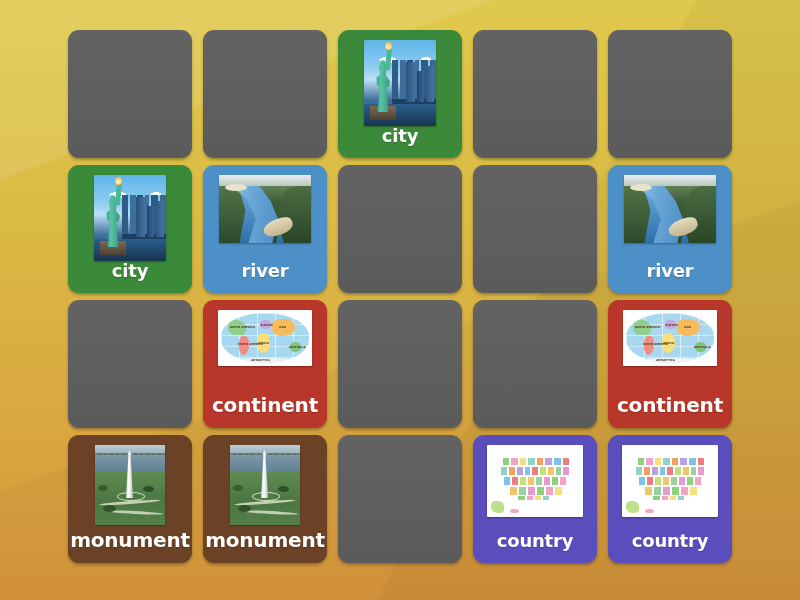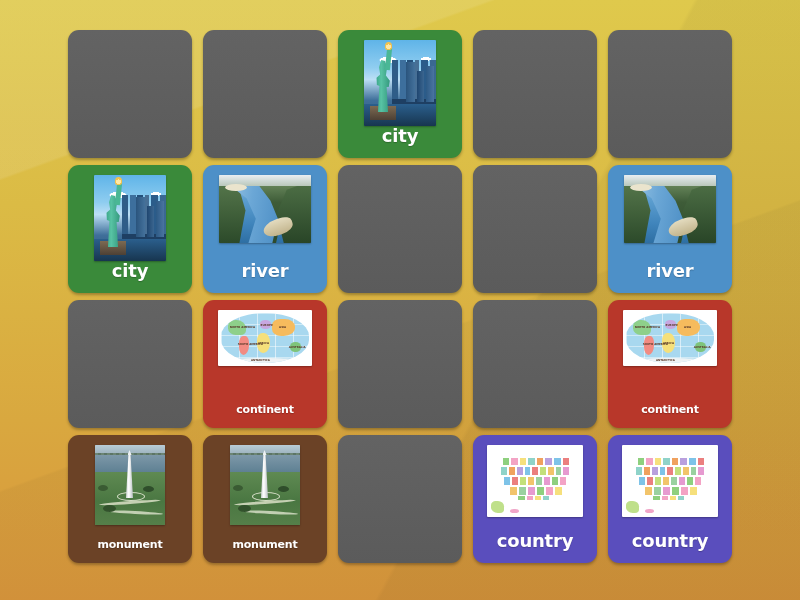--- a/index.html
+++ b/index.html
@@ -96,21 +96,21 @@
     font-size: 18px;
     letter-spacing: -0.2px;
     line-height: 1;
     text-align: center;
     width: 100%;
     position: absolute;
     bottom: 13px;
     left: 0;
     text-shadow: 0 1px 1px rgba(0,0,0,0.22);
   }
-  .card-label.small { font-size: 11px; }
+  .card-label.small { font-size: 20px; }
 
   
   .art-city {
     width: 72px; height: 86px;
     background:
       linear-gradient(to bottom, #5fb4e8 0%, #8fcdf0 32%, #bcdff5 46%, #3f6f9a 70%, #2d5578 100%);
   }
   .art-city .clouds {
     position: absolute; left: 0; right: 0; top: 14px; height: 20px;
     background:

